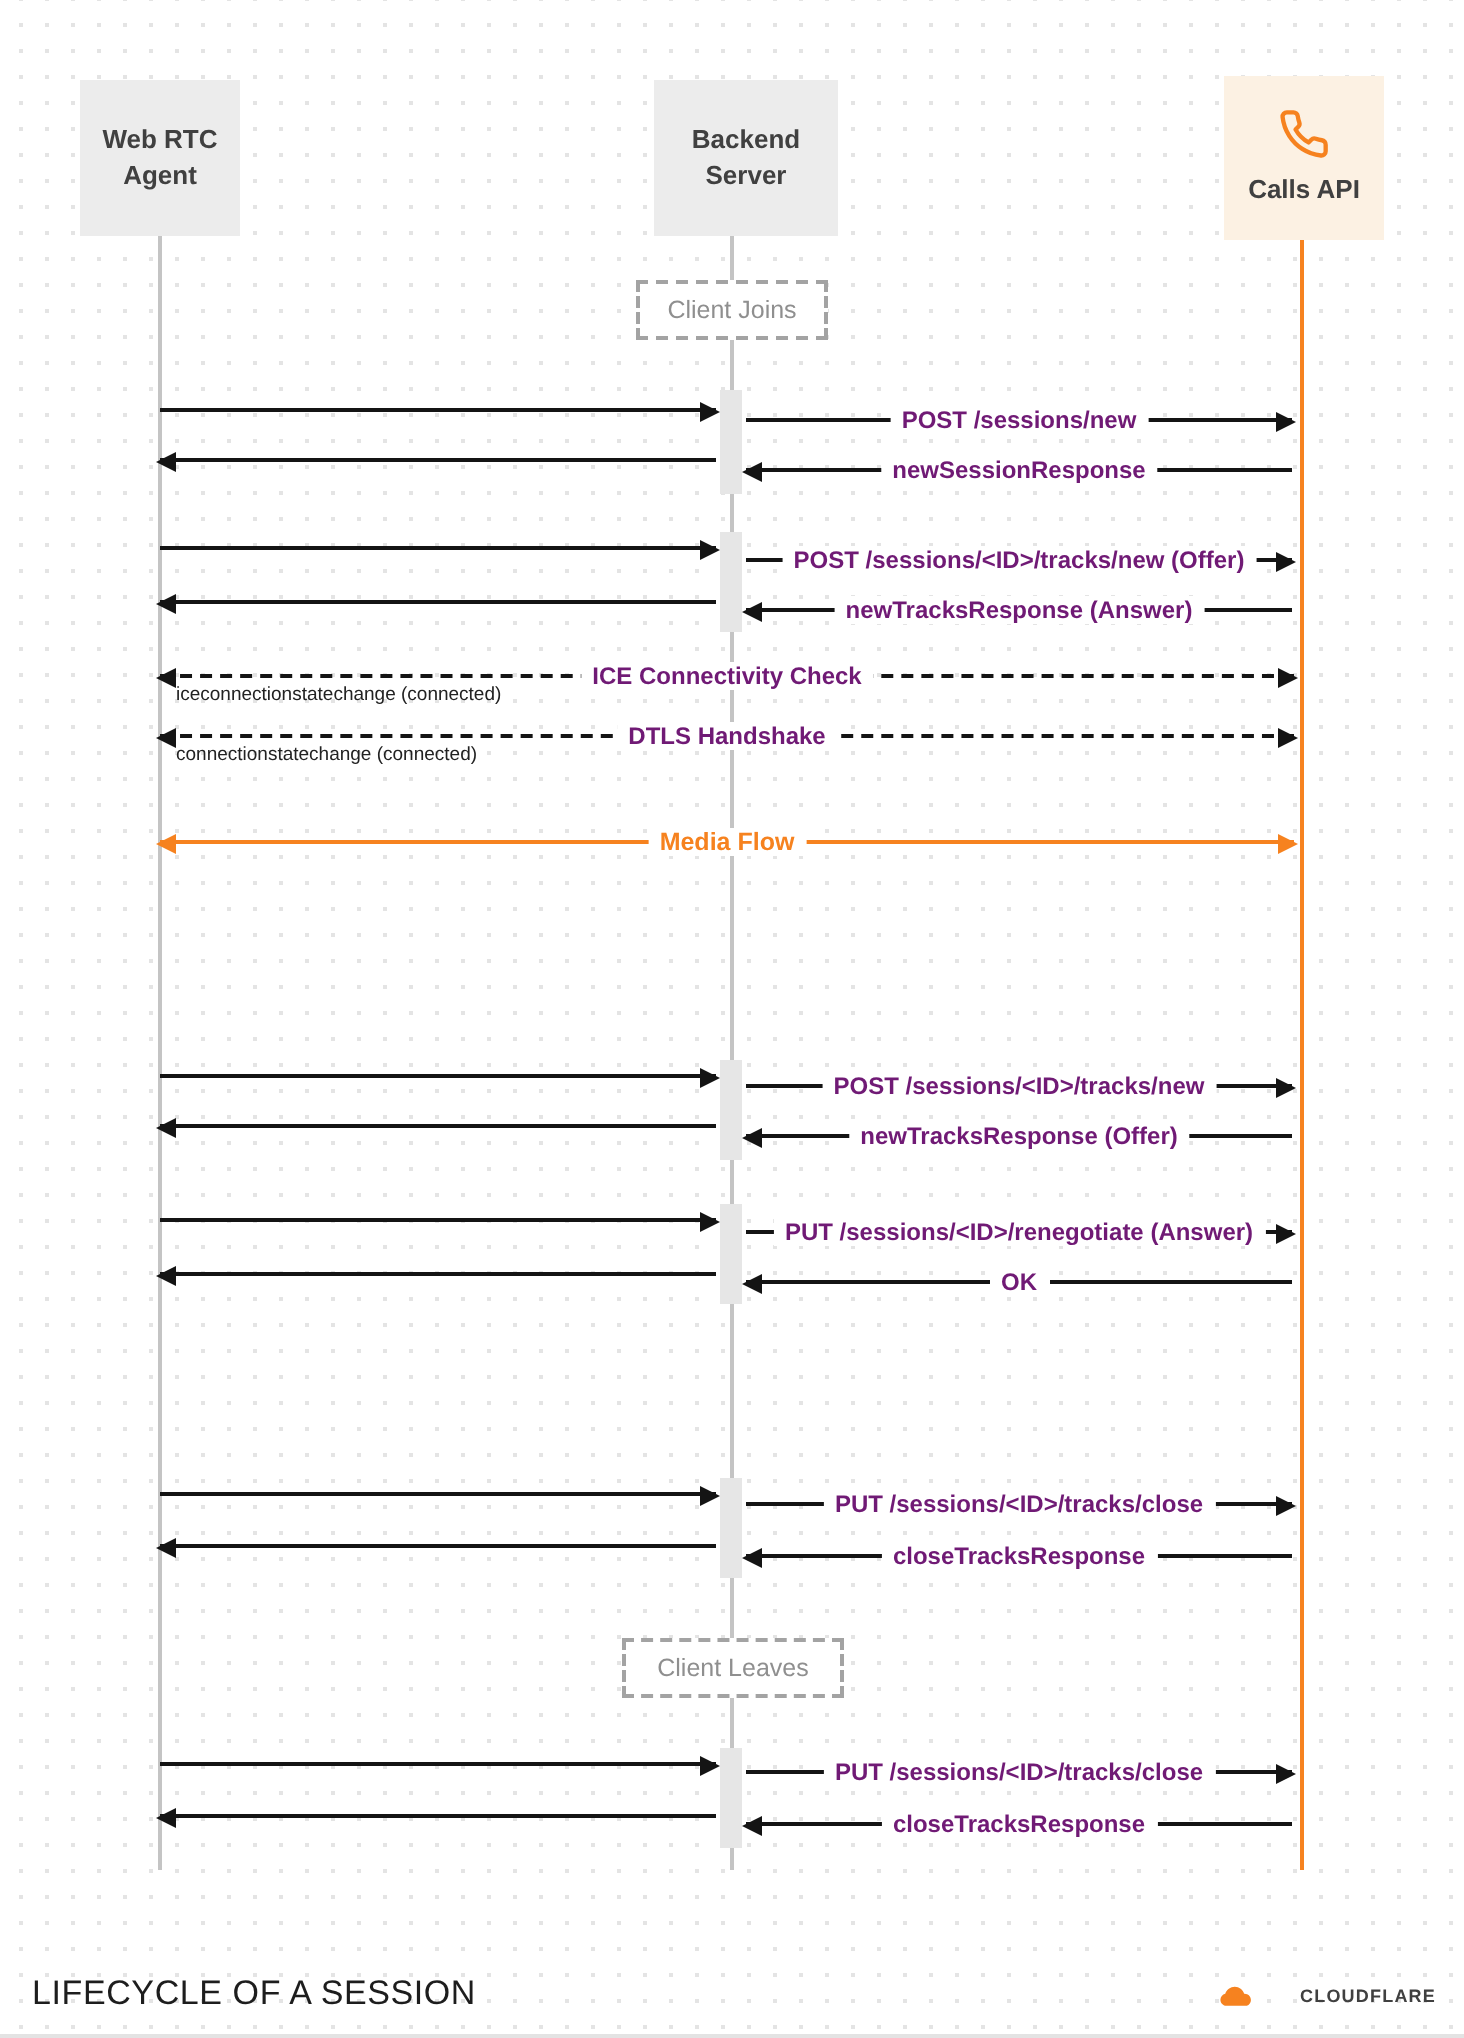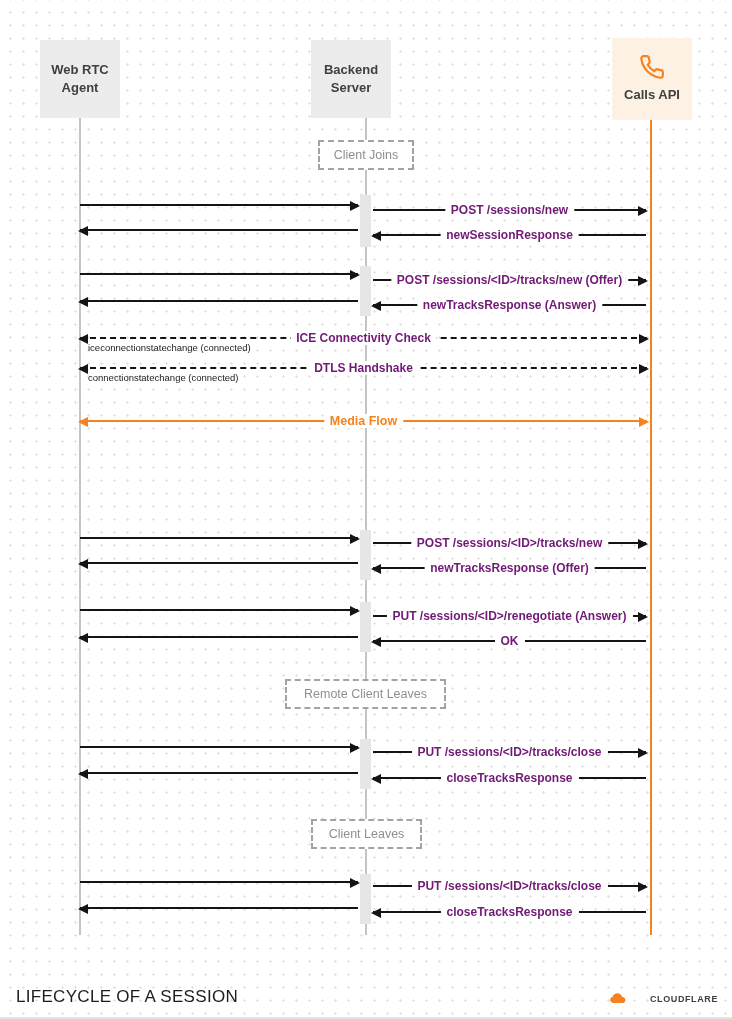--- a/index.html
+++ b/index.html
@@ -46,35 +46,35 @@
     background:#ffffff; padding:0 6px; white-space:nowrap;
     font-size:12px; font-weight:700; color:#701a75; z-index:6;
   }
   .msg.orange .mlabel { color:#f6821f; background:#ffffff; font-size:12.5px; }
   .sublabel { position:absolute; font-size:9.5px; font-weight:400; color:#222; z-index:6; white-space:nowrap; }
   .footer-title {
     position:absolute; left:16px; top:987px; font-size:17px; font-weight:400;
     color:#1d1d1d; letter-spacing:0.3px; z-index:9;
   }
   .brand {
-    position:absolute; right:14px; top:993px; display:flex; align-items:center; gap:20px; z-index:9;
+    position:absolute; right:14px; top:993px; display:flex; gap:20px; z-index:9;
   }
   .brand span { font-size:9px; font-weight:700; color:#404040; letter-spacing:0.6px; }
   .bottom-rule { position:absolute; left:0; bottom:0; width:100%; height:2px; background:#e3e3e3; z-index:2; }
   .phone-svg { width:26px; height:26px; }
 </style>
 </head>
 <body>
 
 <div class="canvas">
 
   <div class="actor gray" style="left:40px;top:40px;width:80px;height:78px">
     <span class="actor-label">Web RTC Agent</span>
   </div>
-  <div class="actor gray" style="left:311px;top:40px;width:80px;height:78px">
+  <div class="actor gray" style="left:327px;top:40px;width:92px;height:78px">
     <span class="actor-label">Backend Server</span>
   </div>
   <div class="actor calls" style="left:612px;top:38px;width:80px;height:82px">
     <svg class="phone-svg" viewBox="0 0 24 24" fill="none" stroke="#f6821f" stroke-width="2" stroke-linecap="round" stroke-linejoin="round">
       <path d="M22 16.92v3a2 2 0 0 1-2.18 2 19.79 19.79 0 0 1-8.63-3.07 19.5 19.5 0 0 1-6-6 19.79 19.79 0 0 1-3.07-8.67A2 2 0 0 1 4.11 2h3a2 2 0 0 1 2 1.72 12.84 12.84 0 0 0 .7 2.81 2 2 0 0 1-.45 2.11L8.09 9.91a16 16 0 0 0 6 6l1.27-1.27a2 2 0 0 1 2.11-.45 12.84 12.84 0 0 0 2.81.7A2 2 0 0 1 22 16.92z"></path>
     </svg>
     <span class="actor-label">Calls API</span>
   </div>
 
   <div class="lifeline" style="left:79px;top:118px;height:817px"></div>
@@ -83,23 +83,20 @@
 
   <div class="activation" style="top:195px;height:52px"></div>
   <div class="activation" style="top:266px;height:50px"></div>
   <div class="activation" style="top:530px;height:50px"></div>
   <div class="activation" style="top:602px;height:50px"></div>
   <div class="activation" style="top:739px;height:50px"></div>
   <div class="activation" style="top:874px;height:50px"></div>
 
   <div class="section" style="left:318px;top:140px;width:96px;height:30px">
     <span>Client Joins</span>
-  </div>
-  <div class="section" style="left:285px;top:679px;width:161px;height:30px">
-    <span>Remote Client Leaves</span>
   </div>
   <div class="section" style="left:311px;top:819px;width:111px;height:30px">
     <span>Client Leaves</span>
   </div>
 
   <div class="msg hr" style="left:80px;top:204px;width:278px"></div>
   <div class="msg hr" style="left:373px;top:209px;width:273px">
     <span class="mlabel">POST /sessions/new</span>
   </div>
   <div class="msg hl" style="left:373px;top:234px;width:273px">

